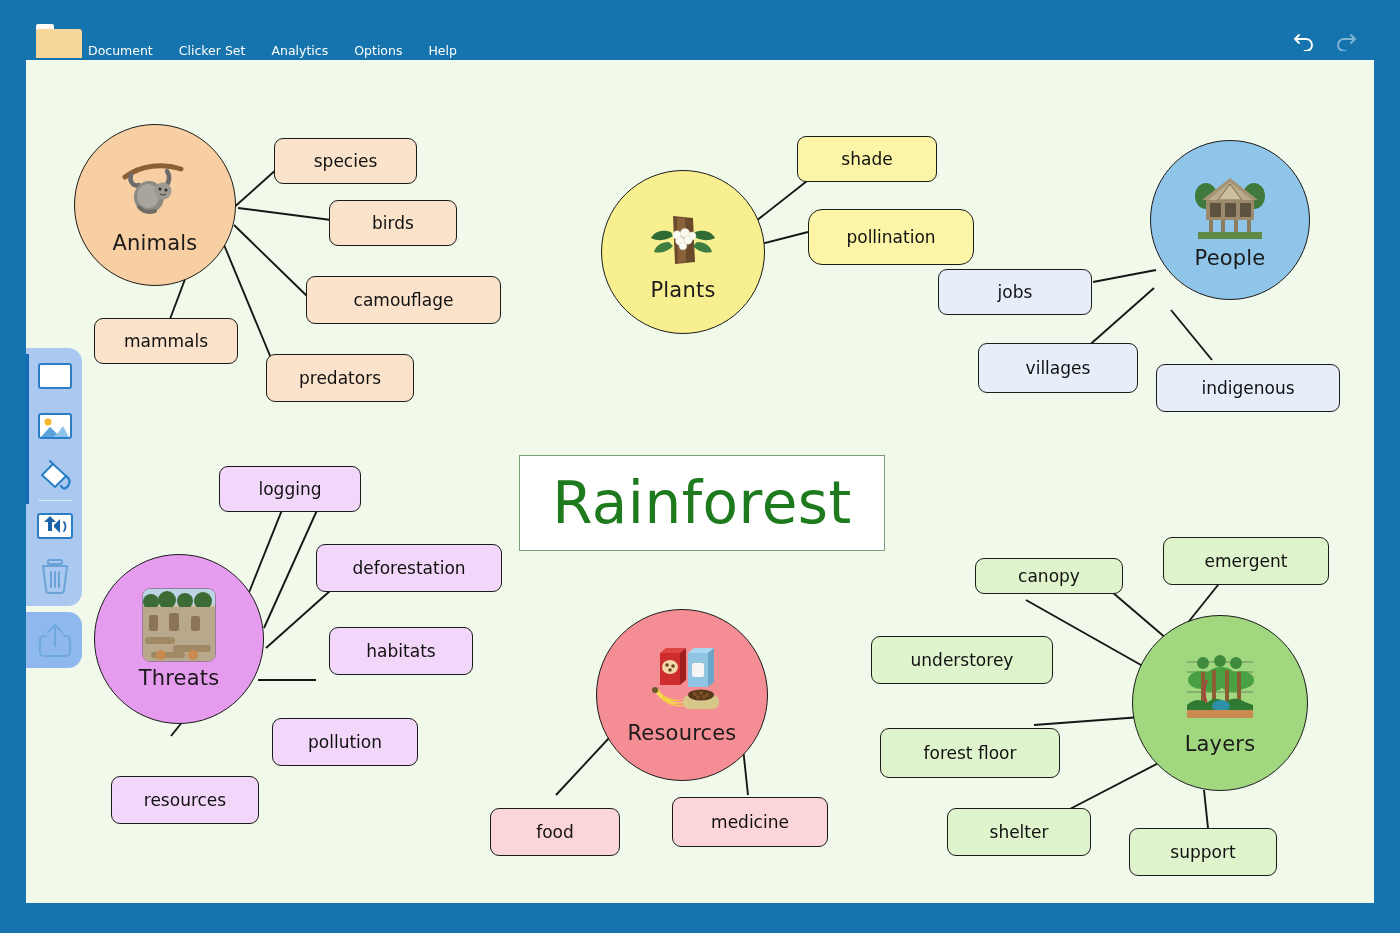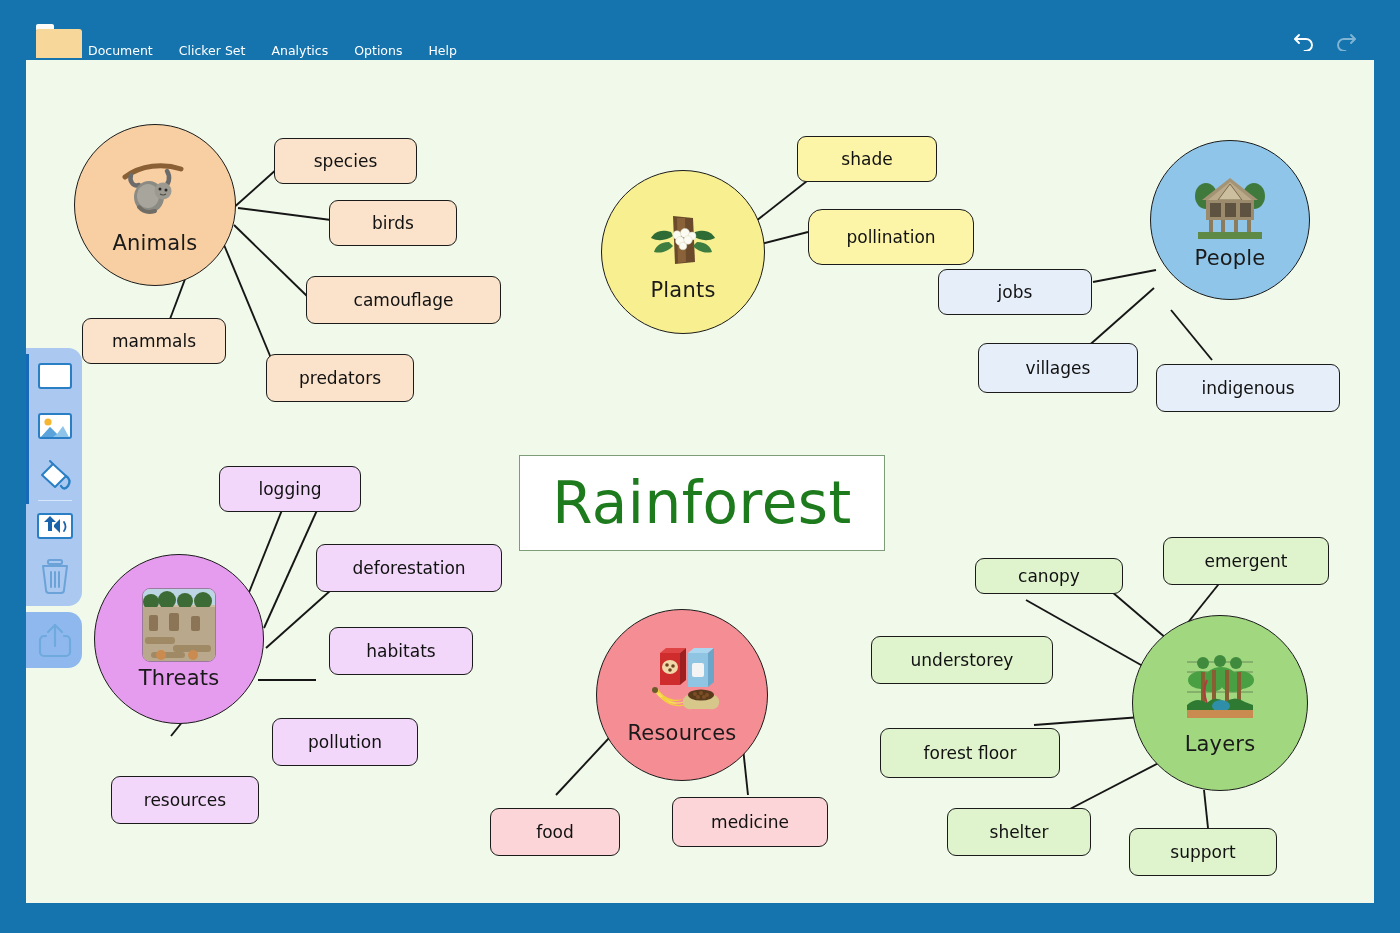--- a/index.html
+++ b/index.html
@@ -154,21 +154,21 @@
     </div>
     <div class="chip" style="left:248px;top:78px;width:143px;height:46px;background:#fbe3cb;">
       <span>species</span>
     </div>
     <div class="chip" style="left:303px;top:140px;width:128px;height:46px;background:#fbe3cb;">
       <span>birds</span>
     </div>
     <div class="chip" style="left:280px;top:216px;width:195px;height:48px;background:#fbe3cb;">
       <span>camouflage</span>
     </div>
-    <div class="chip" style="left:56px;top:258px;width:144px;height:46px;background:#fbe3cb;">
+    <div class="chip" style="left:68px;top:258px;width:144px;height:46px;background:#fbe3cb;">
       <span>mammals</span>
     </div>
     <div class="chip" style="left:240px;top:294px;width:148px;height:48px;background:#fbe3cb;">
       <span>predators</span>
     </div>
 
     <div class="circle" style="left:575px;top:110px;width:164px;height:164px;background:#f8ef90;">
       <div class="thumb">
         <svg width="72" height="72" viewBox="0 0 72 72">
           <path d="M26 14 L46 16 L48 60 L28 62 Z" fill="#6b4a2c"></path>

